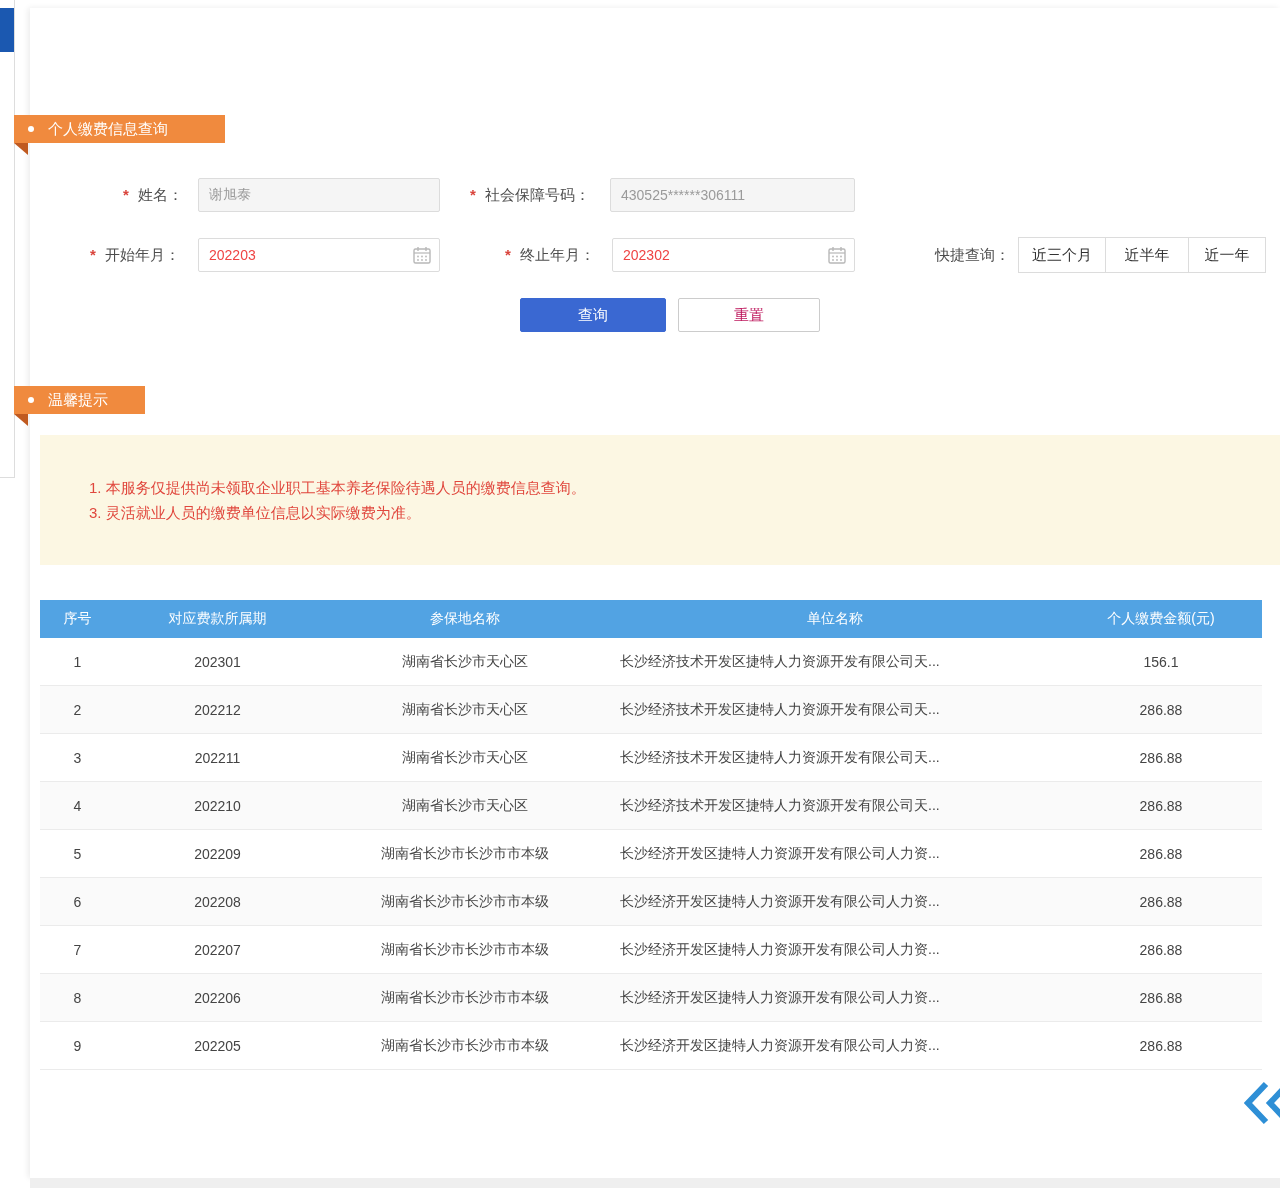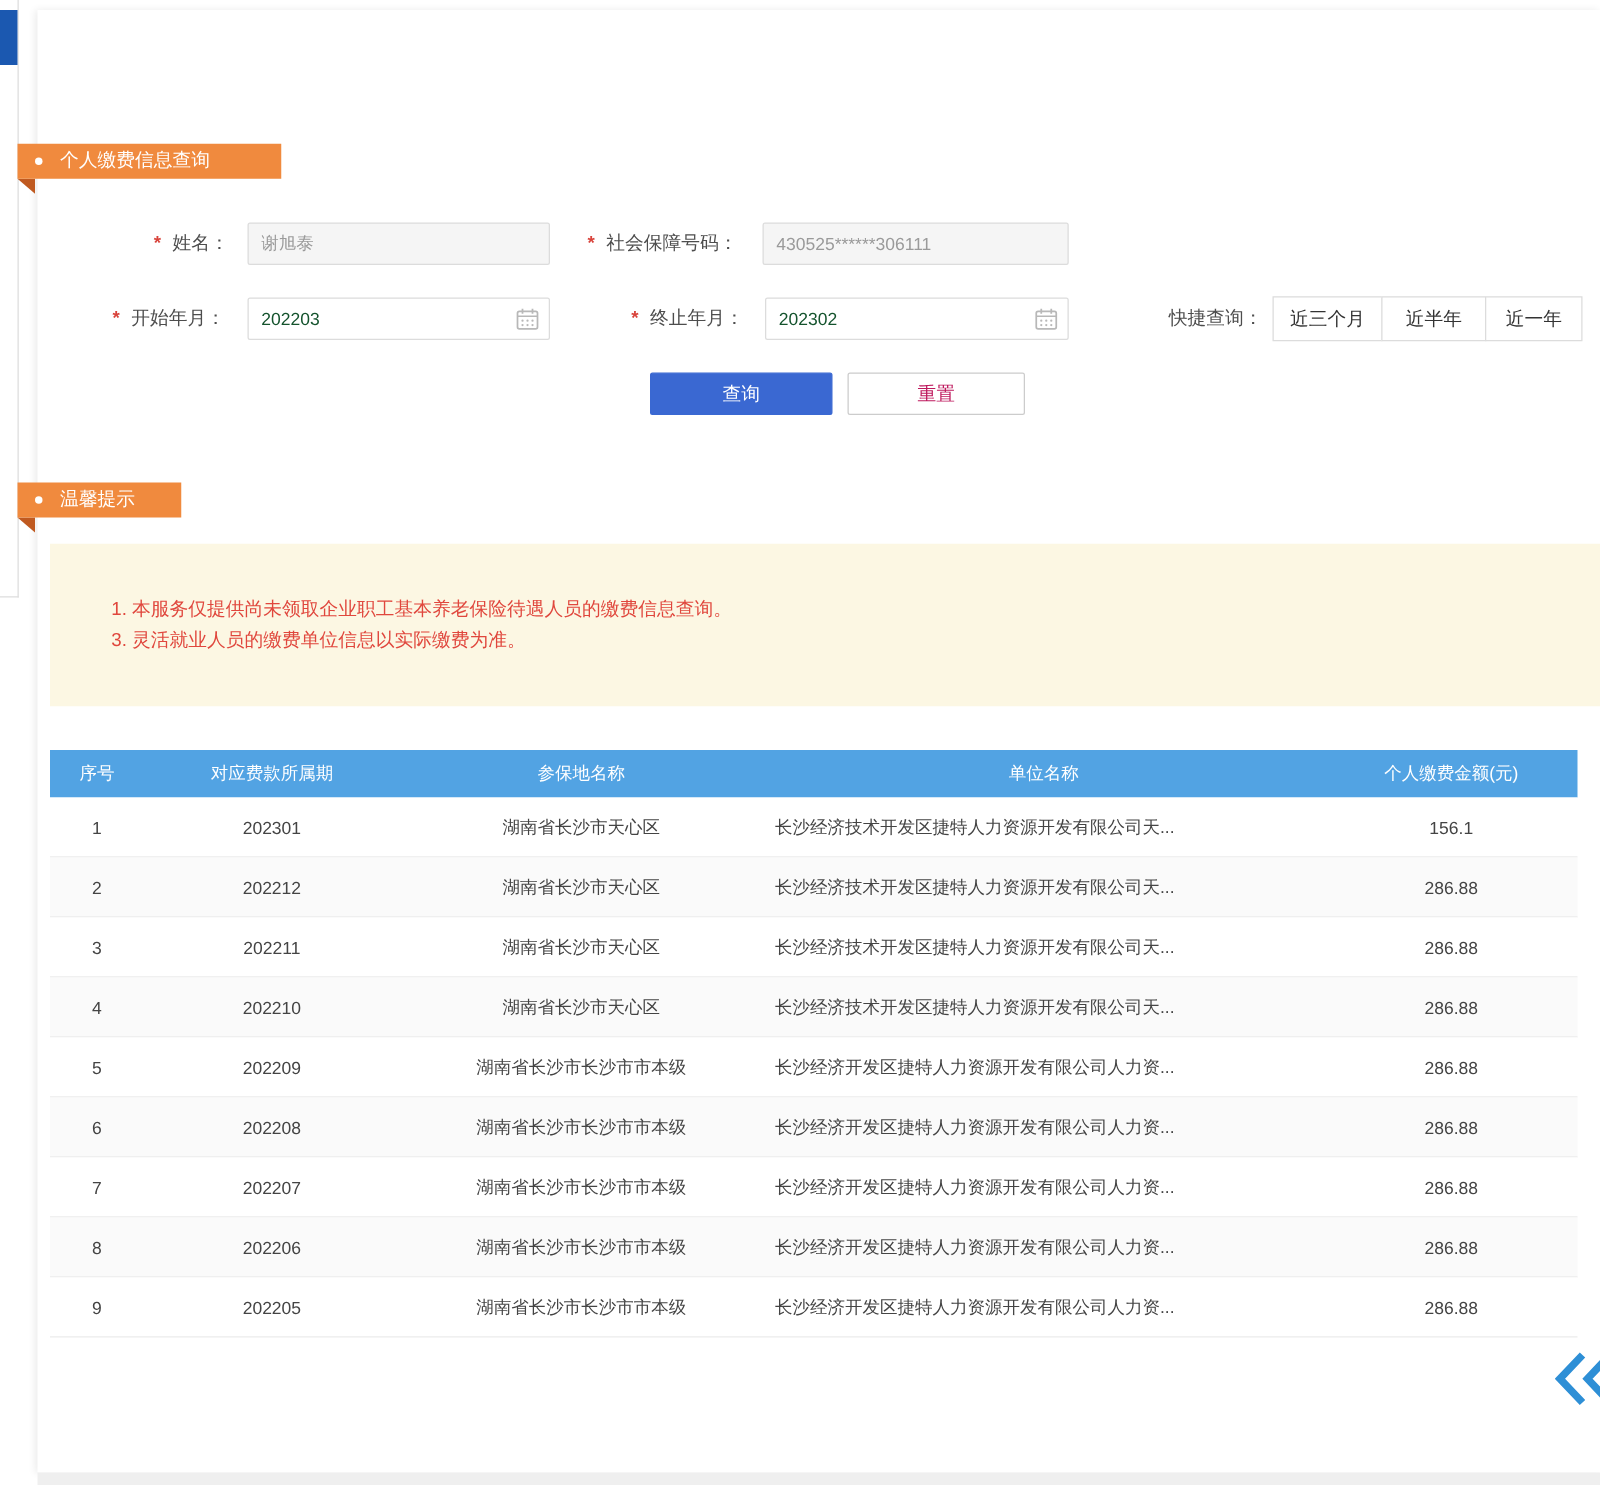--- a/index.html
+++ b/index.html
@@ -26,21 +26,21 @@
   .ribbon .dot { display:inline-block; width:6px; height:6px; border-radius:50%; background:#fff; margin-right:14px; }
   .ribbon-fold { position:absolute; left:14px; width:0; height:0; z-index:4;
     border-top:12px solid #C05A20; border-left:14px solid transparent; }
 
   
   .req { position:absolute; color:#d9433b; font-size:15px; font-weight:bold; }
   .flabel { position:absolute; font-size:15px; color:#4d4d4d; line-height:34px; }
   .tinput { position:absolute; height:34px; border:1px solid #dcdcdc; border-radius:2px;
     font-size:14px; padding:0 10px; font-family:inherit; }
   .tinput.disabled { background:#f5f5f5; color:#9a9a9a; }
-  .tinput.date { background:#fff; color:#14532d; padding-right:34px; }
+  .tinput.date { background:#fff; color:#ef4444; padding-right:34px; }
   .cal-icon { position:absolute; width:20px; height:20px; cursor:pointer; }
   .quick-group { position:absolute; display:flex; }
   .qbtn { height:36px; background:#fff; border:1px solid #dcdcdc; font-size:15px; color:#333;
     font-family:inherit; cursor:pointer; margin-left:-1px; }
   .qbtn:first-child { margin-left:0; }
   .btn { position:absolute; height:34px; border-radius:2px; font-size:15px; font-family:inherit; cursor:pointer; }
   .btn-query { background:#3A68D2; color:#fff; border:1px solid #3A68D2; }
   .btn-reset { background:#fff; color:#be185d; border:1px solid #ccc; }
 
   

